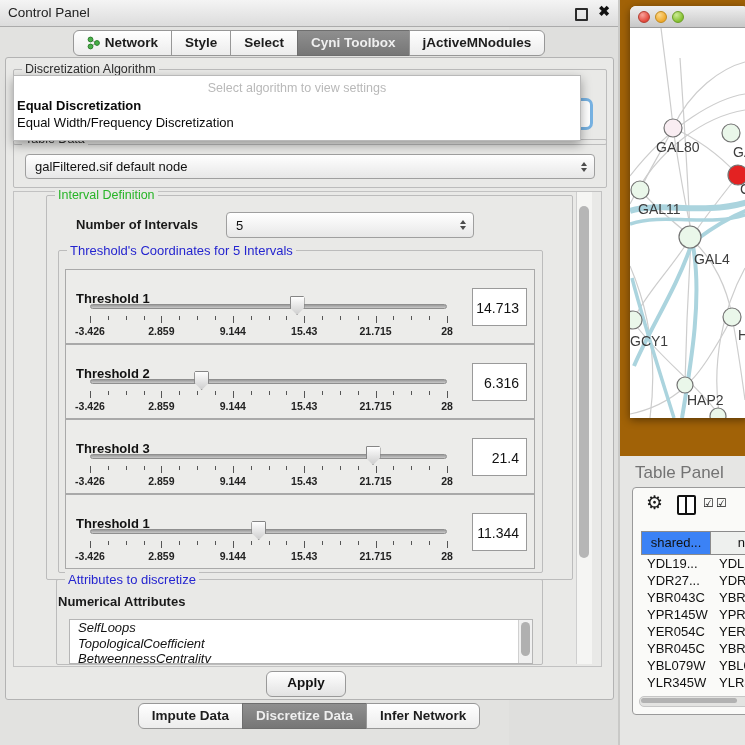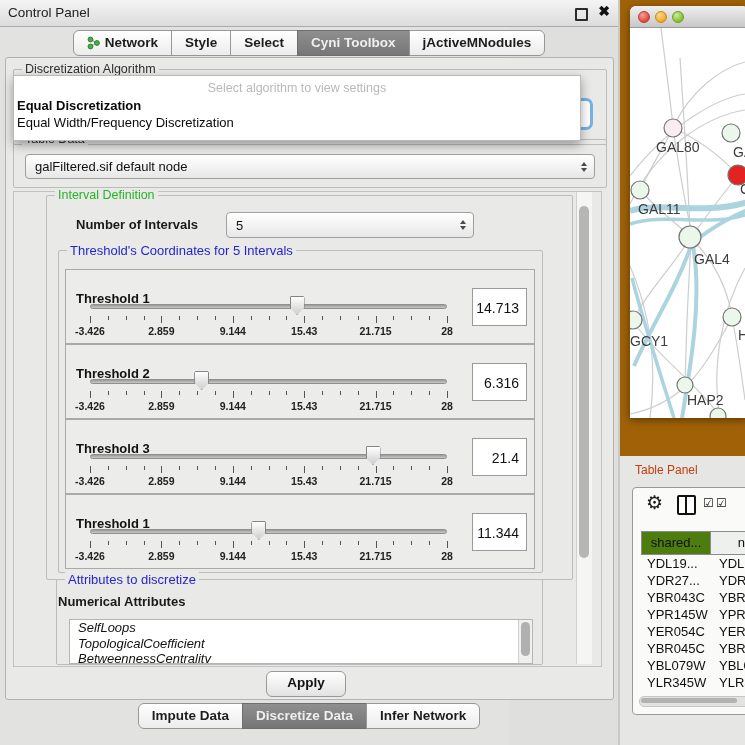--- a/index.html
+++ b/index.html
@@ -100,33 +100,33 @@
   #tl-close{left:8px;background:radial-gradient(circle at 35% 30%,#f8a29a,#e3483b 70%);border:1px solid #b23c30;}
   #tl-min{left:25px;background:radial-gradient(circle at 35% 30%,#fbd88b,#efa92d 70%);border:1px solid #c08a1e;}
   #tl-zoom{left:42px;background:radial-gradient(circle at 35% 30%,#cdeb95,#84c030 70%);border:1px solid #6b9d26;}
   #net-canvas{position:absolute;left:0;top:22px;width:118px;height:390px;background:#fff;overflow:hidden;}
   .edge-gray{fill:none;stroke:#cdcdcd;stroke-width:1.2;}
   .edge-teal{fill:none;stroke:#abd4de;}
   .node-label{font-family:"Liberation Sans",sans-serif;font-size:14px;fill:#3d3d3d;}
 
   #table-region{position:absolute;left:618px;top:456px;width:127px;height:289px;background:#e6e6e4;
     border-left:2px solid #c9c9c7;box-sizing:border-box;}
-  #tp-title{position:absolute;left:15px;top:7px;font-size:12px;color:#c2410c;}
+  #tp-title{position:absolute;left:15px;top:7px;font-size:17px;color:#737373;}
   #tp-box{position:absolute;left:12px;top:31px;width:130px;height:226px;background:#fafaf8;
     border:1px solid #9a9a9a;border-radius:4px;}
   #tp-toolbar{position:absolute;left:0;top:0;width:100%;height:32px;}
   #gear-ic{position:absolute;left:13px;top:3px;font-size:19px;color:#1a1a1a;}
   #col-ic{position:absolute;left:44px;top:7px;width:15px;height:16px;border:2px solid #111;border-radius:2px;background:#fff;}
   #col-ic::after{content:"";position:absolute;left:6px;top:0;width:2px;height:16px;background:#111;}
   .chk-ic{position:absolute;top:8px;font-size:12px;color:#111;}
   #tp-table{position:absolute;left:8px;top:43px;width:140px;}
   .th-row{display:flex;height:24px;}
   .th-cell{box-sizing:border-box;border:1px solid #8b8b8b;font-size:13px;color:#111;
     text-align:center;line-height:22px;background:#eef0ee;white-space:nowrap;overflow:hidden;}
-  .th-cell.sel{background:#4d7c0f;}
+  .th-cell.sel{background:#3b82f6;}
   .th-c1{width:70px;}
   .th-c2{width:70px;margin-left:-1px;}
   #tp-rows{position:absolute;left:8px;top:67px;width:140px;height:136px;overflow:hidden;}
   .t-row{display:flex;height:17px;}
   .t-cell{font-size:13px;color:#101010;line-height:17px;white-space:nowrap;overflow:hidden;}
   .t-cell.c1{width:70px;padding-left:6px;box-sizing:border-box;}
   .t-cell.c2{width:64px;padding-left:8px;box-sizing:border-box;}
   #hscroll{position:absolute;left:6px;top:208px;width:115px;height:9px;background:#e3e3e1;
     border:1px solid #c6c6c6;border-radius:5px;}
   #hscroll .thumb{position:absolute;left:1px;top:1px;width:96px;height:5px;background:#b2b2b2;border-radius:4px;}

